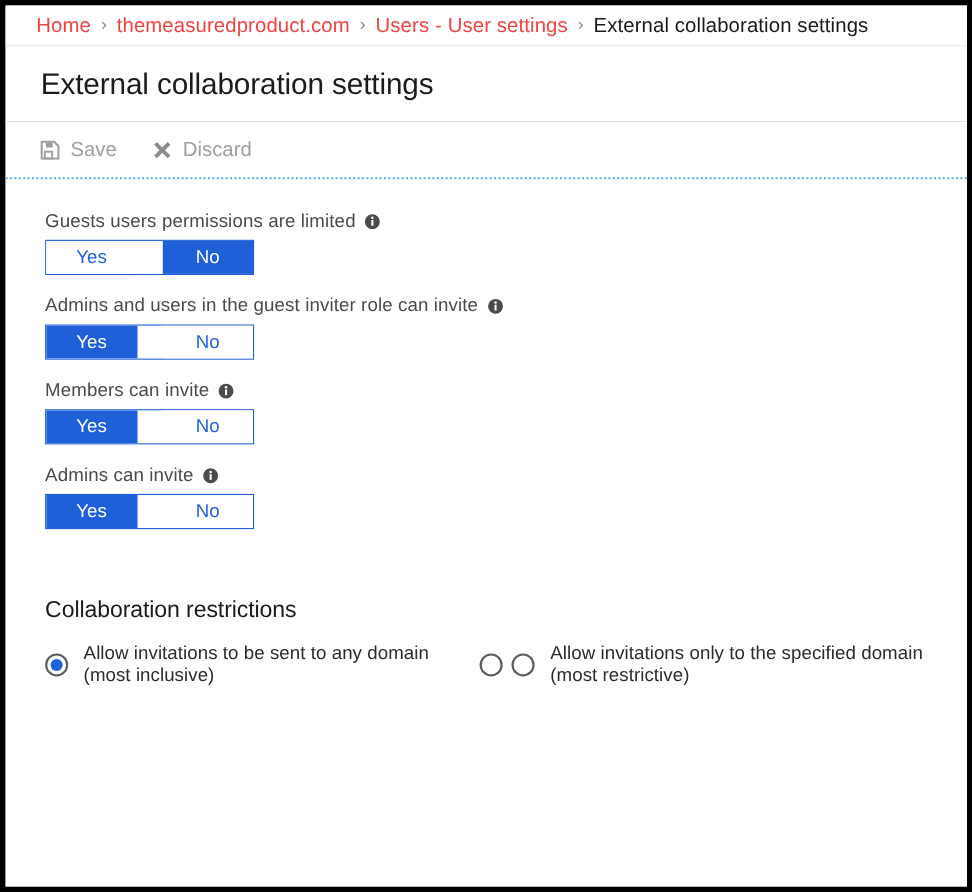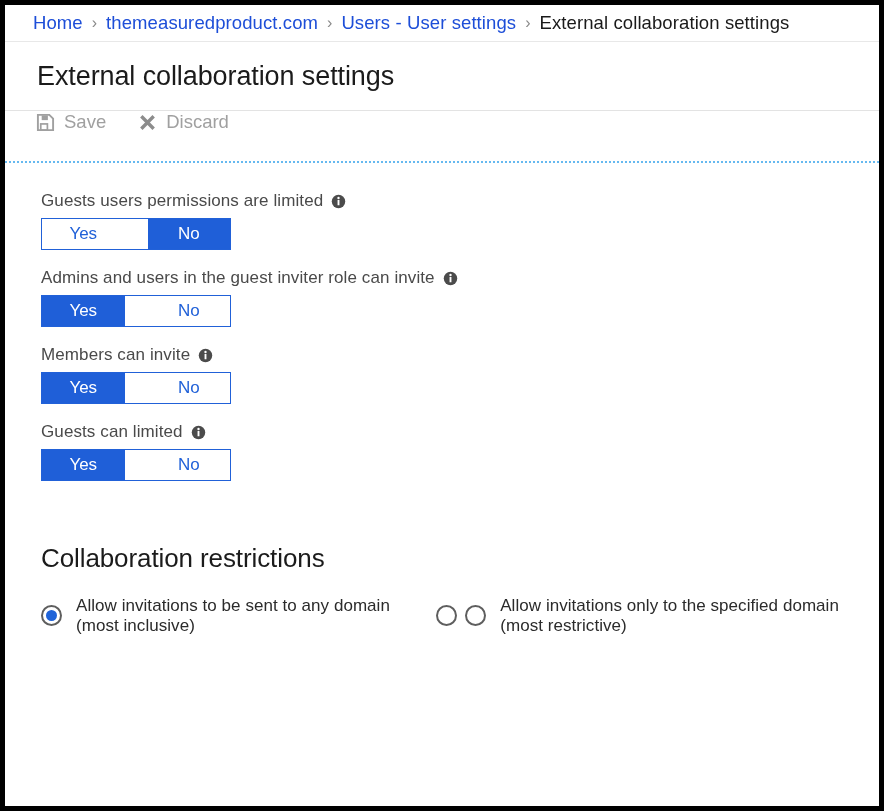--- a/index.html
+++ b/index.html
@@ -37,21 +37,21 @@
     height: 37px;
     display: flex;
     align-items: center;
     padding-left: 28px;
     border-bottom: 1px solid #e8e8e8;
     background: #fff;
     white-space: nowrap;
   }
   .crumb {
     font-size: 18.5px;
-    color: #1d4ed8;
+    color: #ef4444;
     letter-spacing: 0.1px;
   }
   .crumb.current {
     color: #1a1a1a;
   }
   .crumb-sep {
     font-size: 16px;
     color: #8a8a8a;
     margin: 0 9px;
     font-weight: 300;
@@ -71,21 +71,21 @@
     color: #1b1b1b;
     font-weight: 400;
     letter-spacing: -0.1px;
   }
 
   
   .command-bar {
     box-sizing: border-box;
     height: 52px;
     display: flex;
-    align-items: flex-start;
+    align-items: center;
     padding-left: 30px;
     border-bottom: 2px dotted #66b9f0;
   }
   .cmd-btn {
     display: flex;
     align-items: center;
     gap: 8px;
     margin-right: 31px;
     background: none;
     border: none;
@@ -155,21 +155,21 @@
     color: #2161d8;
     box-sizing: border-box;
   }
   .toggle-opt.selected {
     background: #1f5fd8;
     color: #ffffff;
   }
 
   
   .section-title {
-    font-size: 26px;
+    font-size: 21px;
     color: #1b1b1b;
     font-weight: 400;
     margin-top: 62px;
     letter-spacing: -0.1px;
   }
   .radio-list {
     display: flex;
     flex-direction: row;
     gap: 8px;
   }
@@ -295,21 +295,21 @@
         </span>
       </div>
       <div class="toggle">
         <div class="toggle-opt selected">Yes</div>
         <div class="toggle-opt">No</div>
       </div>
     </div>
 
     <div class="setting-row">
       <div class="setting-label">
-        <span>Guests can limited</span>
+        <span>Admins can invite</span>
         <span class="info-icon">
           <svg width="15" height="15" viewBox="0 0 16 16" aria-hidden="true">
             <circle cx="8" cy="8" r="7.2" fill="#4b4b4b"></circle>
             <circle cx="8" cy="4.3" r="1.25" fill="#ffffff"></circle>
             <rect x="7" y="6.4" width="2" height="5.6" fill="#ffffff"></rect>
           </svg>
         </span>
       </div>
       <div class="toggle">
         <div class="toggle-opt selected">Yes</div>

